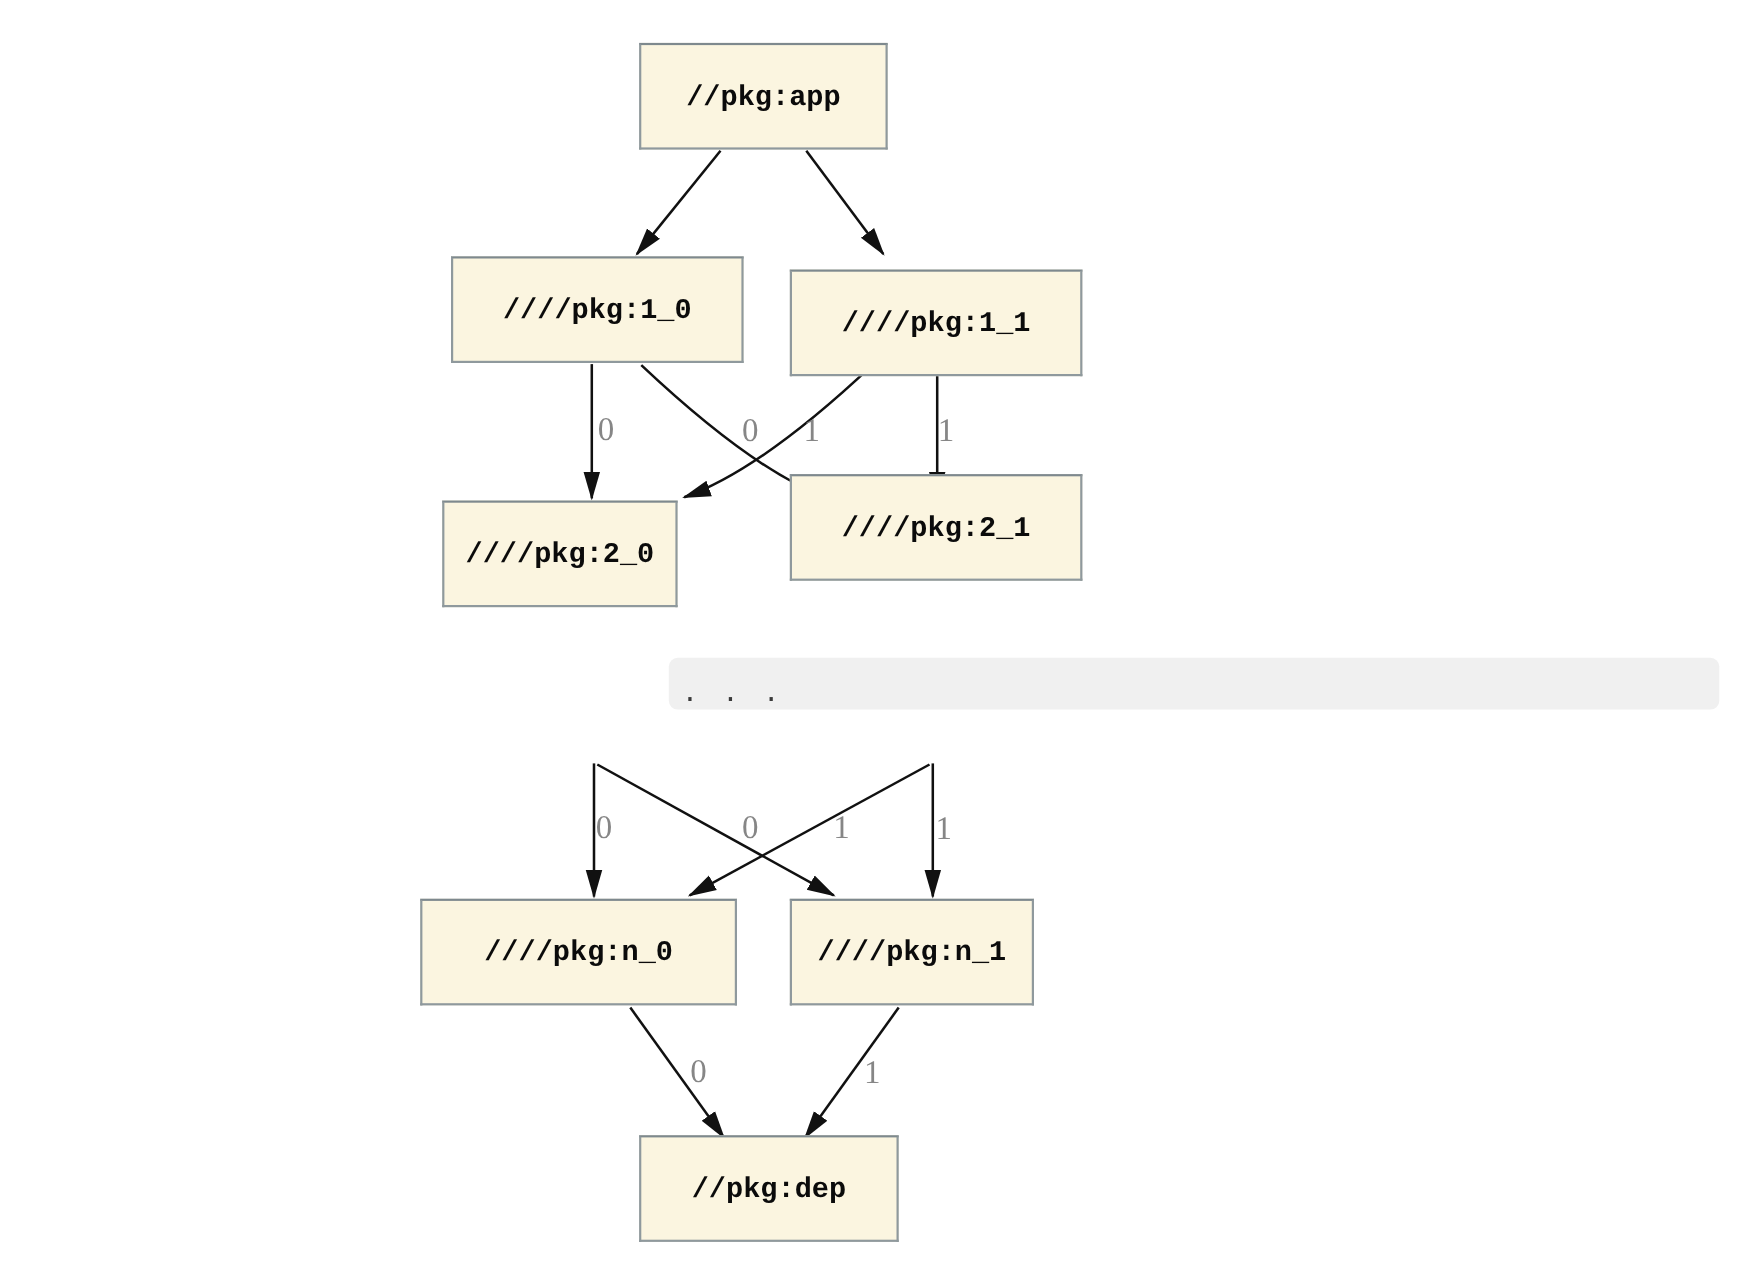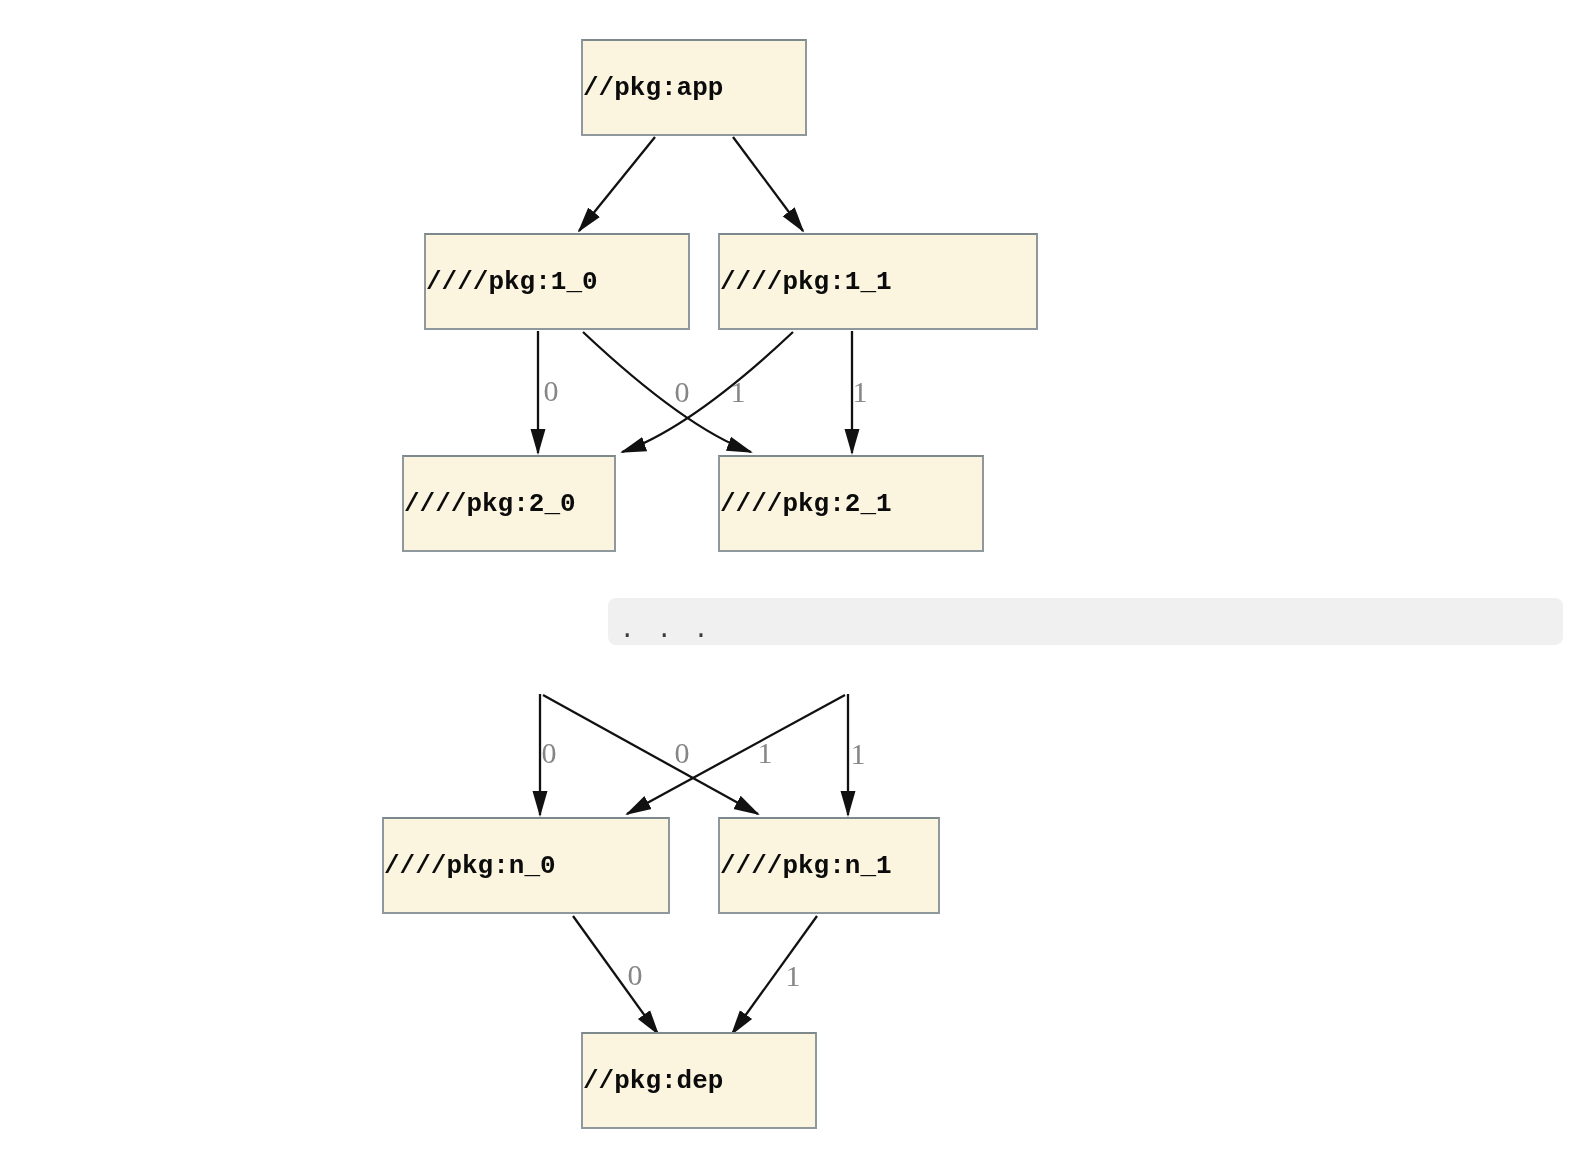--- a/index.html
+++ b/index.html
@@ -20,21 +20,21 @@
   .node{
     position:absolute;
     height:97px;
     box-sizing:border-box;
     background:#FBF5E0;
     border:2px solid #8F999D;
     border-top-color:#7E898E;
     border-left-color:#87draft;
     display:flex;
     align-items:center;
-    justify-content:flex-start;
+    justify-content:center;
   }
   .node span{
     font-family:"Liberation Mono", monospace;
     font-weight:bold;
     font-size:26px;
     color:#0b0b0b;
     white-space:nowrap;
   }
   .elabel{
     position:absolute;
@@ -88,30 +88,30 @@
     <path d="M845,695 L627,814" fill="none" stroke="#111111" stroke-width="2.3" marker-end="url(#arrowhead)"></path>
     <path d="M848,694 L848,815" fill="none" stroke="#111111" stroke-width="2.3" marker-end="url(#arrowhead)"></path>
 
     <path d="M573,916 L658,1034" fill="none" stroke="#111111" stroke-width="2.3" marker-end="url(#arrowhead)"></path>
     <path d="M817,916 L732,1034" fill="none" stroke="#111111" stroke-width="2.3" marker-end="url(#arrowhead)"></path>
   </svg>
 
   <div class="node" style="left:581px;top:39px;width:226px">
     <span>//pkg:app</span>
   </div>
-  <div class="node" style="left:424px;top:233px;width:266px">
+  <div class="node" style="left:410px;top:233px;width:266px">
     <span>////pkg:1_0</span>
   </div>
-  <div class="node" style="left:718px;top:233px;width:320px">
+  <div class="node" style="left:718px;top:245px;width:266px">
     <span>////pkg:1_1</span>
   </div>
   <div class="node" style="left:402px;top:455px;width:214px">
     <span>////pkg:2_0</span>
   </div>
-  <div class="node" style="left:718px;top:455px;width:266px">
+  <div class="node" style="left:718px;top:431px;width:266px">
     <span>////pkg:2_1</span>
   </div>
   <div class="node" style="left:382px;top:817px;width:288px">
     <span>////pkg:n_0</span>
   </div>
   <div class="node" style="left:718px;top:817px;width:222px">
     <span>////pkg:n_1</span>
   </div>
   <div class="node" style="left:581px;top:1032px;width:236px">
     <span>//pkg:dep</span>

